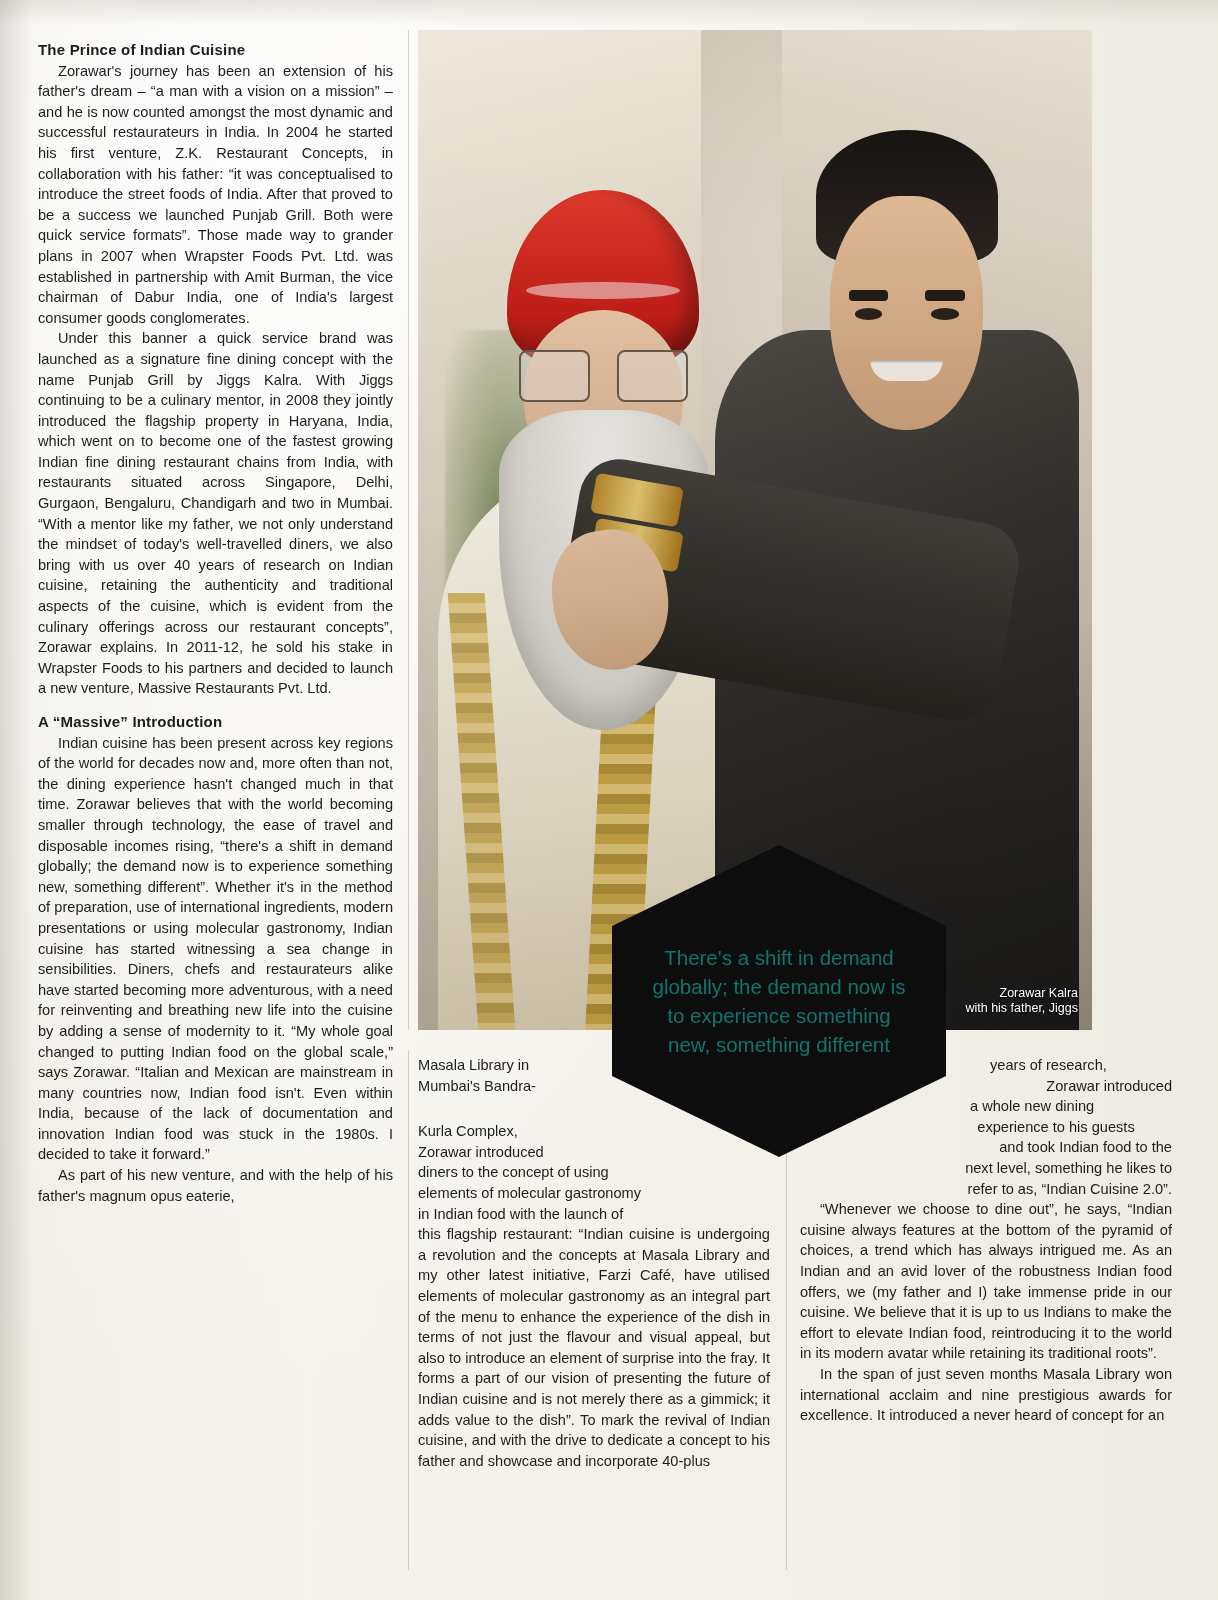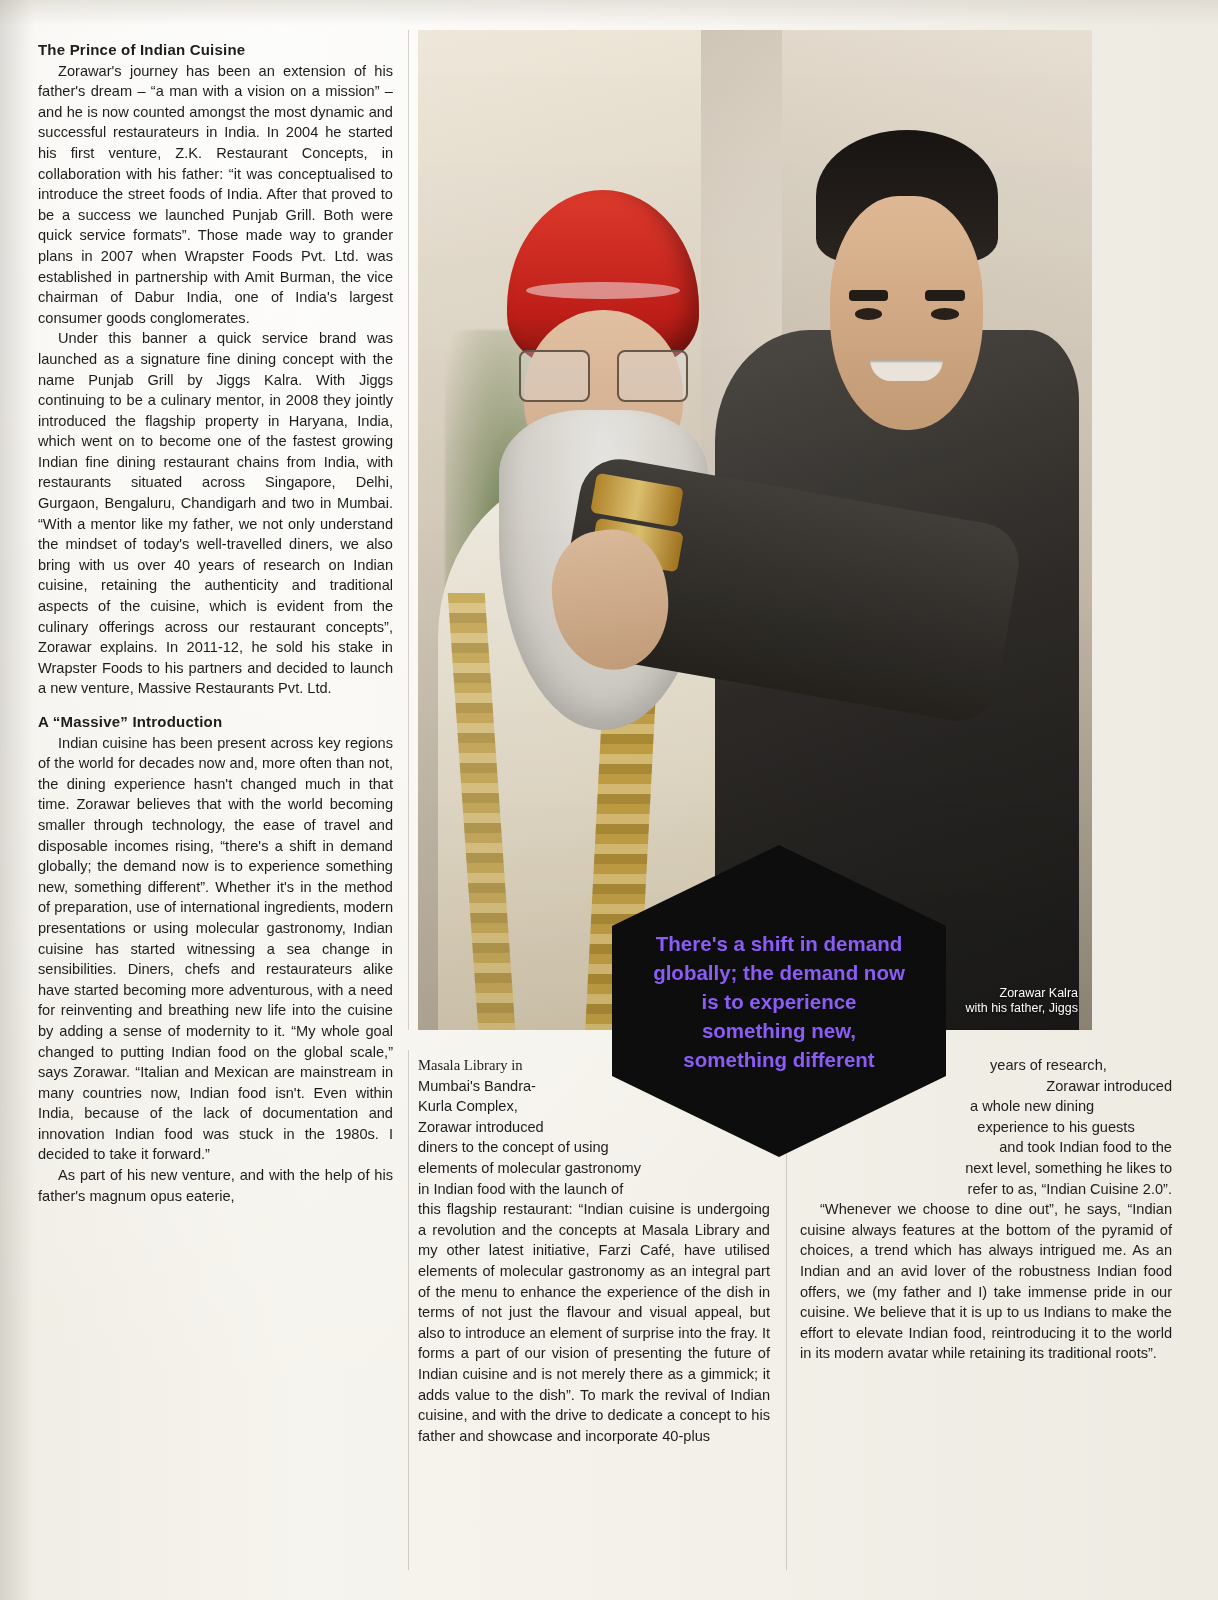--- a/index.html
+++ b/index.html
@@ -75,23 +75,23 @@
     position:absolute;inset:-11px;
     background:transparent;
     border:0;
     clip-path:polygon(50% 0%, 100% 26%, 100% 74%, 50% 100%, 0% 74%, 0% 26%);
     background:rgba(255,255,255,0.92);
     z-index:-1;
   }
   .hex-text{
     position:absolute;inset:0;
     display:flex;align-items:center;justify-content:center;
-    color:#8b5cf6;
+    color:#0f766e;
     text-align:center;
-    font-weight:bold;
+    font-weight:normal;
     font-size:20.5px;
     line-height:29px;
     padding:0 36px;
     box-sizing:border-box;
   }
 
   
   .photo{
     position:absolute;
     left:418px;top:30px;width:674px;height:1000px;
@@ -305,35 +305,36 @@
   <p class="first">Zorawar's journey has been an extension of his father's dream – “a man with a vision on a mission” – and he is now counted amongst the most dynamic and successful restaurateurs in India. In 2004 he started his first venture, Z.K. Restaurant Concepts, in collaboration with his father: “it was conceptualised to introduce the street foods of India. After that proved to be a success we launched Punjab Grill. Both were quick service formats”. Those made way to grander plans in 2007 when Wrapster Foods Pvt. Ltd. was established in partnership with Amit Burman, the vice chairman of Dabur India, one of India's largest consumer goods conglomerates.</p>
   <p>Under this banner a quick service brand was launched as a signature fine dining concept with the name Punjab Grill by Jiggs Kalra. With Jiggs continuing to be a culinary mentor, in 2008 they jointly introduced the flagship property in Haryana, India, which went on to become one of the fastest growing Indian fine dining restaurant chains from India, with restaurants situated across Singapore, Delhi, Gurgaon, Bengaluru, Chandigarh and two in Mumbai. “With a mentor like my father, we not only understand the mindset of today's well-travelled diners, we also bring with us over 40 years of research on Indian cuisine, retaining the authenticity and traditional aspects of the cuisine, which is evident from the culinary offerings across our restaurant concepts”, Zorawar explains. In 2011-12, he sold his stake in Wrapster Foods to his partners and decided to launch a new venture, Massive Restaurants Pvt. Ltd.</p>
   <div class="gap"></div>
   <p class="subhead">A “Massive” Introduction</p>
   <p>Indian cuisine has been present across key regions of the world for decades now and, more often than not, the dining experience hasn't changed much in that time. Zorawar believes that with the world becoming smaller through technology, the ease of travel and disposable incomes rising, “there's a shift in demand globally; the demand now is to experience something new, something different”. Whether it's in the method of preparation, use of international ingredients, modern presentations or using molecular gastronomy, Indian cuisine has started witnessing a sea change in sensibilities. Diners, chefs and restaurateurs alike have started becoming more adventurous, with a need for reinventing and breathing new life into the cuisine by adding a sense of modernity to it. “My whole goal changed to putting Indian food on the global scale,” says Zorawar. “Italian and Mexican are mainstream in many countries now, Indian food isn't. Even within India, because of the lack of documentation and innovation Indian food was stuck in the 1980s. I decided to take it forward.”</p>
   <p>As part of his new venture, and with the help of his father's magnum opus eaterie,</p>
 </div>
 
 <div class="col" id="col-mid">
   <div style="text-align: justify;">
-      <div style="width: 170px; text-align: justify; font-family: Liberation Serif, serif;">Masala Library in</div>
+      <div style="width: 170px; text-align: justify;">Masala Library in</div>
       <div style="width: 170px; text-align: justify;">Mumbai's Bandra-</div>
-      <div style="width: 170px; text-align: justify;">Kurla Complex,</div>
+      <div style="width: 170px; text-align: justify; margin-top: 25px;">Kurla Complex,</div>
       <div style="width: 200px; text-align: justify;">Zorawar introduced</div>
       <div style="width: 260px; text-align: justify;">diners to the concept of using</div>
       <div style="width: 300px; text-align: justify;">elements of molecular gastronomy</div>
       <div style="width: 320px; text-align: justify;">in Indian food with the launch of</div>
       <div style="text-align: justify;">this flagship restaurant: “Indian cuisine is undergoing a revolution and the concepts at Masala Library and my other latest initiative, Farzi Café, have utilised elements of molecular gastronomy as an integral part of the menu to enhance the experience of the dish in terms of not just the flavour and visual appeal, but also to introduce an element of surprise into the fray. It forms a part of our vision of presenting the future of Indian cuisine and is not merely there as a gimmick; it adds value to the dish”. To mark the revival of Indian cuisine, and with the drive to dedicate a concept to his father and showcase and incorporate 40-plus</div>
     </div>
 </div>
 
 <div class="col" id="col-right">
   <div>
       <div style="padding-left: 190px;">years of research,</div>
       <div style="text-align: right; padding-left: 175px;">Zorawar introduced</div>
       <div style="text-align: left; padding-left: 170px;">a whole new dining</div>
       <div style="text-align: center; padding-left: 140px;">experience to his guests</div>
       <div style="text-align: right; padding-left: 95px;">and took Indian food to the</div>
       <div style="text-align: right; padding-left: 45px;">next level, something he likes to</div>
       <div style="text-align: right; padding-left: 0px;">refer to as, “Indian Cuisine 2.0”.</div>
     </div>
   <p>“Whenever we choose to dine out”, he says, “Indian cuisine always features at the bottom of the pyramid of choices, a trend which has always intrigued me. As an Indian and an avid lover of the robustness Indian food offers, we (my father and I) take immense pride in our cuisine. We believe that it is up to us Indians to make the effort to elevate Indian food, reintroducing it to the world in its modern avatar while retaining its traditional roots”.</p>
+  <p>In the span of just seven months Masala Library won international acclaim and nine prestigious awards for excellence. It introduced a never heard of concept for an</p>
 </div>
 
 </body></html>

